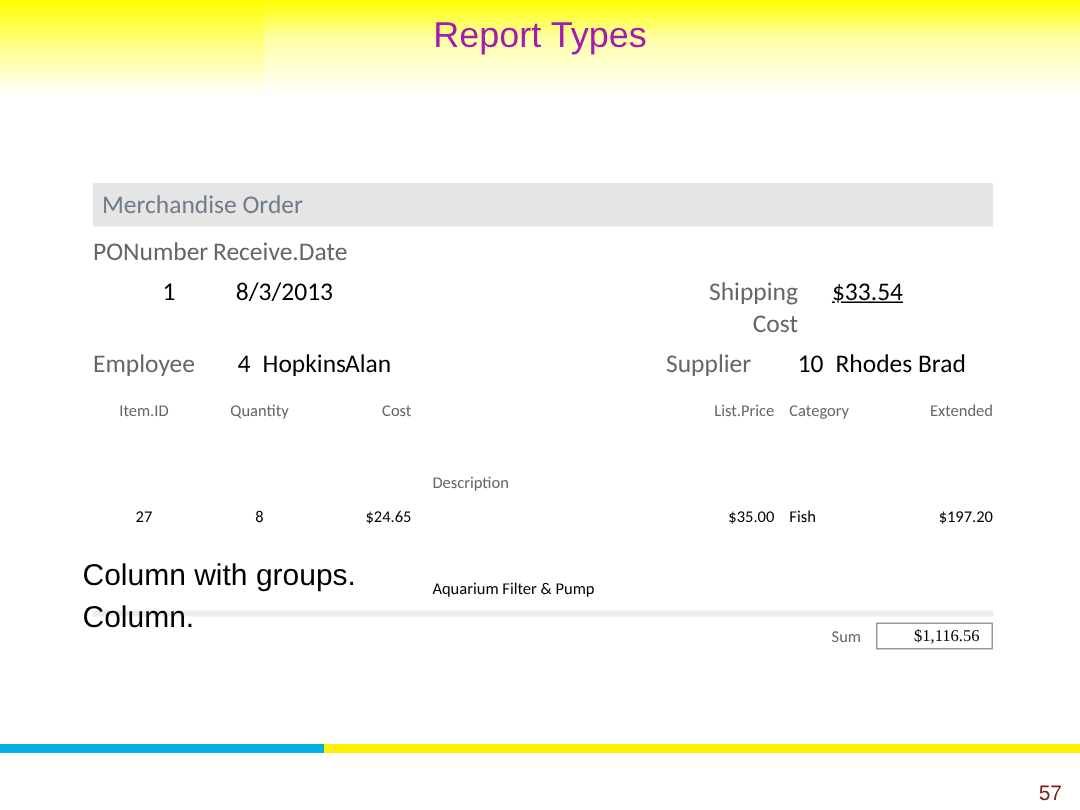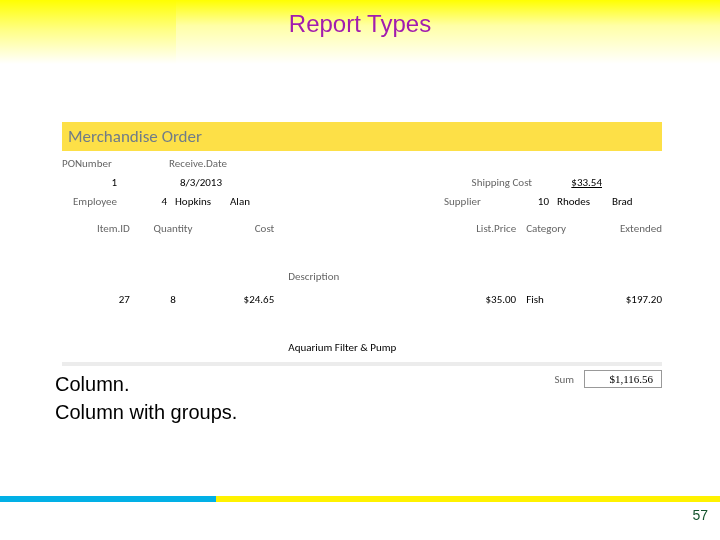--- a/index.html
+++ b/index.html
@@ -41,30 +41,30 @@
     color: #a21caf;
     font-weight: normal;
   }
   .report-area {
     position: absolute;
     left: 62px;
     top: 122px;
     width: 600px;
   }
   .report-title-bar {
-    background: #fde047;
+    background: #e5e5e5;
     color: #707c88;
     font-size: 17px;
     padding: 4px 6px;
   }
   .hdr-row, .val-row {
     display: flex;
     align-items: baseline;
     margin-top: 6px;
-    font-size: 11px;
+    font-size: 17px;
   }
   .lbl { color: #666; }
   .vnum { text-align: right; }
   .w55  { width: 55px; }
   .w50  { width: 50px; }
   .w60  { width: 60px; }
   .w70  { width: 70px; text-decoration: underline; }
   .w85  { width: 85px; text-align: right; }
   .gap20 { width: 20px; }
   .flex1 { flex: 1; }
@@ -82,21 +82,21 @@
     display: flex;
     font-size: 11px;
     padding: 6px 0;
   }
   .section-break {
     height: 4px;
     background: #ececec;
     margin: 2px 0;
   }
 
-  .td-item   { width: 70px; text-align: right; padding-right: 14px;}
+  .td-item   { width: 70px; text-align: center; padding-right: 14px;}
   .td-qty    { width: 60px; text-align: center; padding-right: 14px;}
   .td-cost   { width: 60px; text-align: right; padding-right: 14px;}
   .td-desc   { width: 160px; margin-top: 48px; }
   .td-list   { width: 75px; text-align: right; padding-right: 10px;}
   .td-cat    { width: 70px; }
   .td-ext    { width: 70px; text-align: right; }
 
   .sum-row {
     display: flex;
     justify-content: flex-end;
@@ -127,24 +127,24 @@
     position: absolute;
     left: 0;
     bottom: 38px;
     width: 720px;
     height: 6px;
     background: linear-gradient(to right, #02b0e6 0%, #02b0e6 30%, #fff200 30%, #fff200 100%);
   }
   .page-num {
     position: absolute;
     right: 12px;
-    bottom: 17px;
+    bottom: 4px;
     font-family: Arial, sans-serif;
     font-size: 14px;
-    color: #14532d;
+    color: #7f1d1d;
   }
 </style>
 </head>
 <body>
 
 <div class="slide">
 
   <div class="title-band">
     <div class="accent"></div>
   </div>
@@ -204,19 +204,19 @@
     </div>
     <div class="section-break"></div>
 
     <div class="sum-row">
       <div class="lbl">Sum</div>
       <div class="sum-box">$1,116.56</div>
     </div>
   </div>
 
   <div class="body-text">
+    <div>Column with groups.</div>
     <div>Column.</div>
-    <div>Column with groups.</div>
   </div>
 
   <div class="footer-line"></div>
   <div class="page-num">57</div>
 </div>
 
 </body></html>

